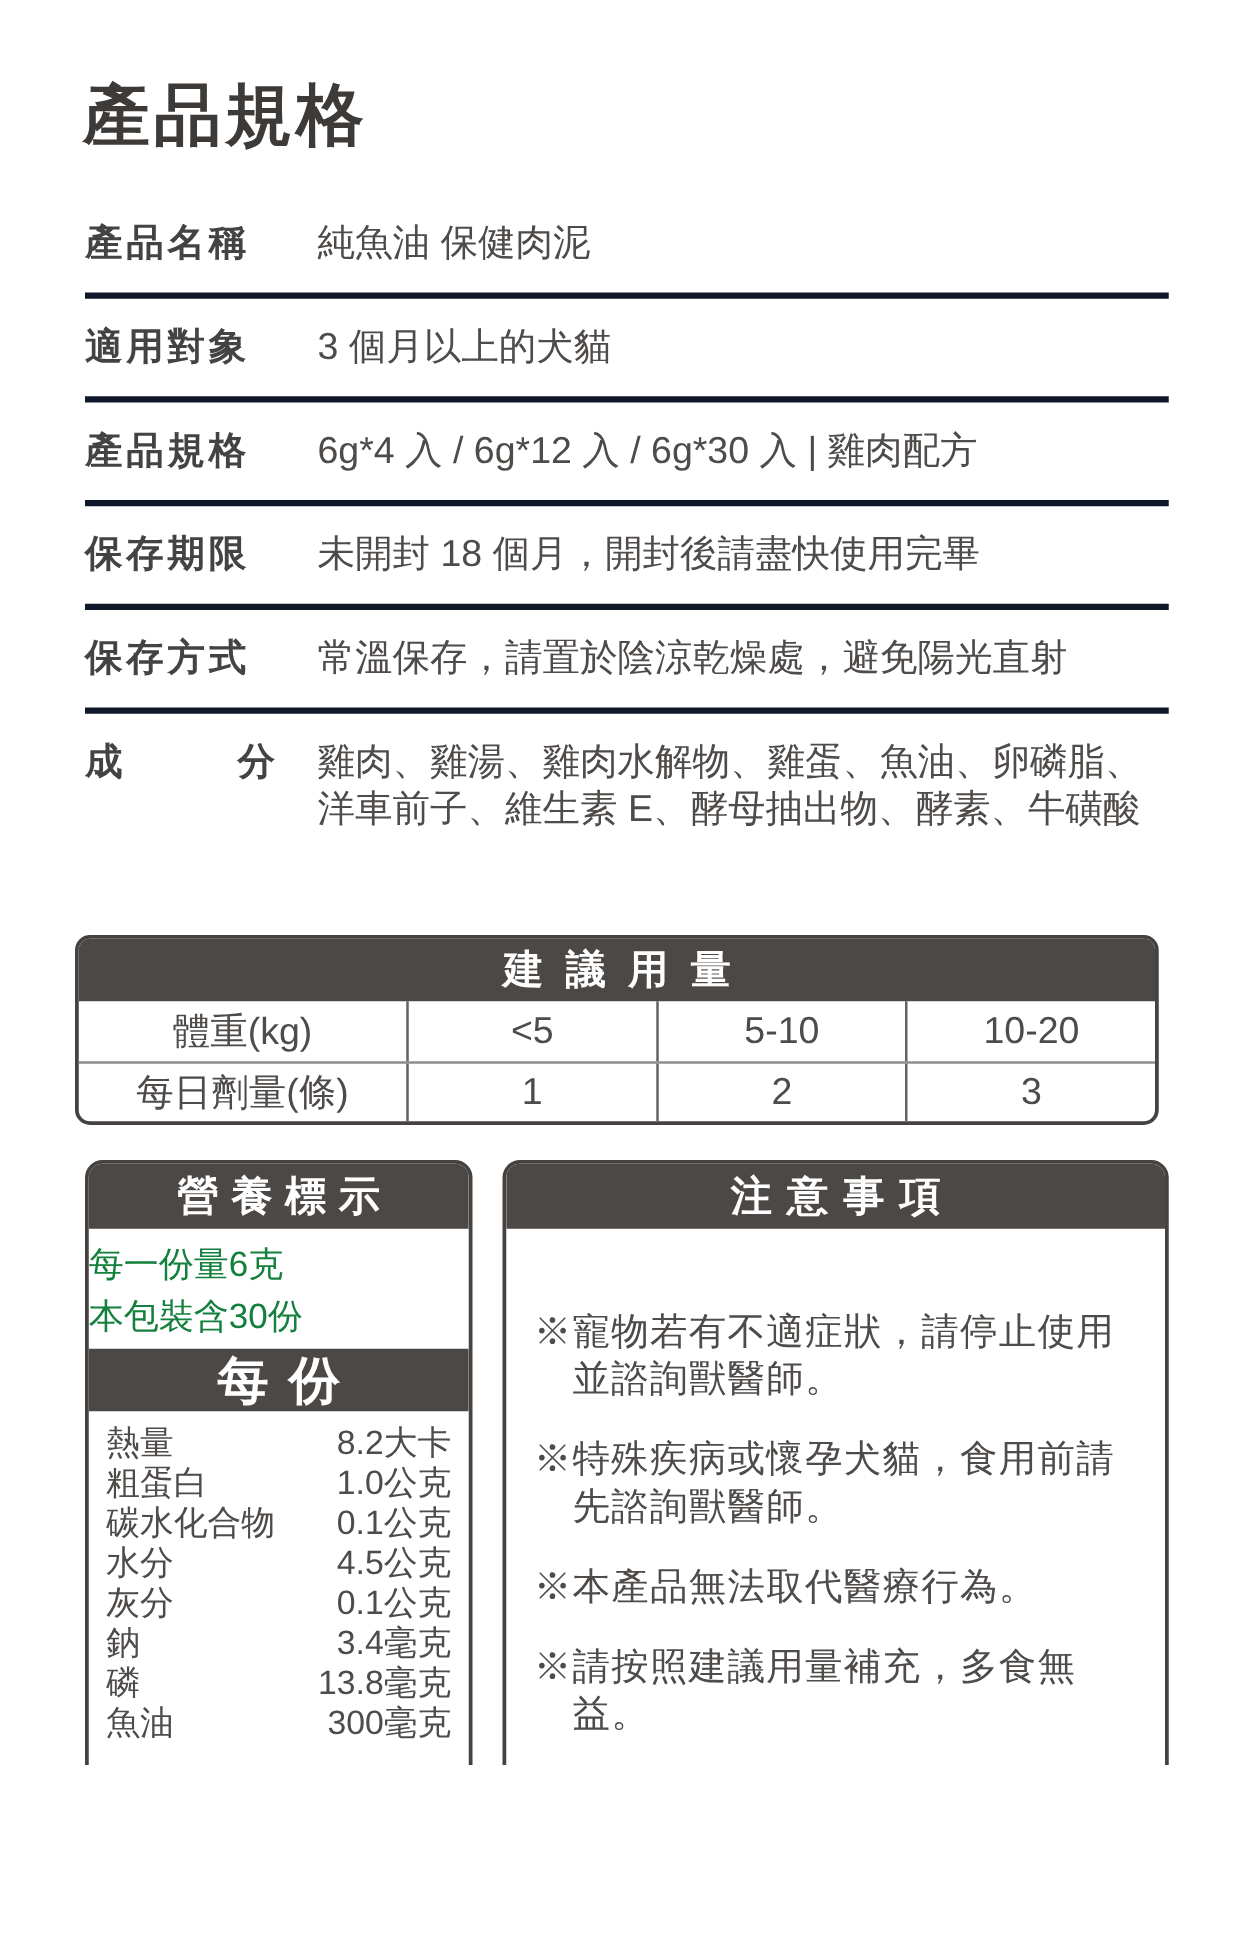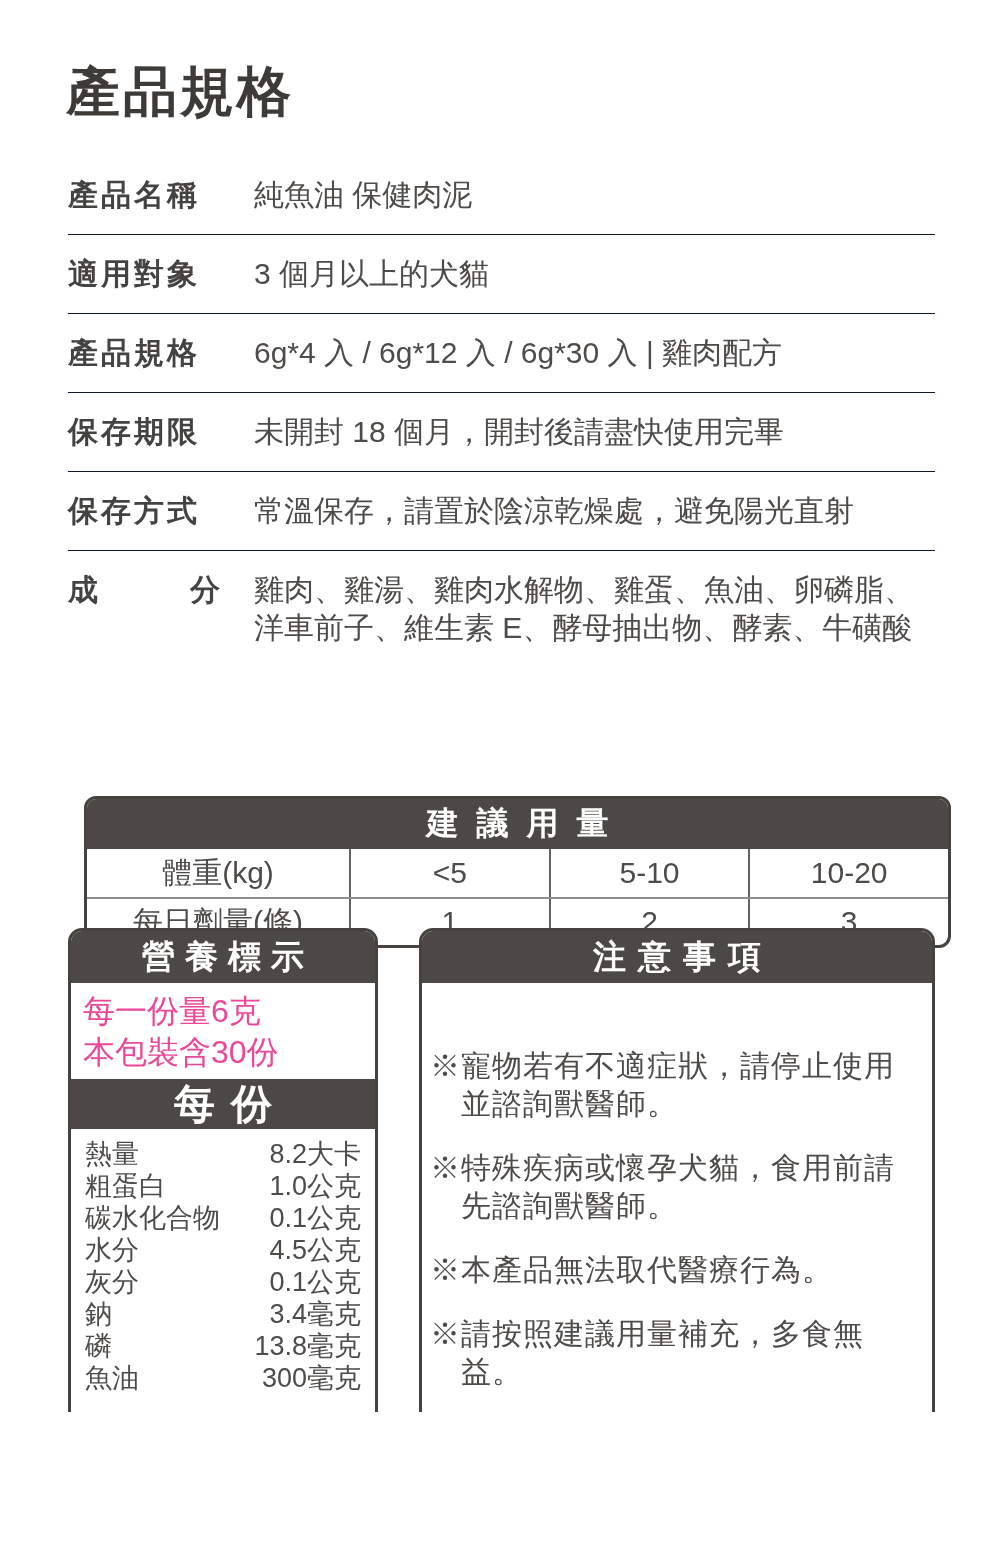--- a/index.html
+++ b/index.html
@@ -12,82 +12,81 @@
 
   
   .page-title {
     position:absolute; left:66px; top:56px;
     font-size:54px; font-weight:bold; color:#3d3a38; letter-spacing:3px;
   }
 
   
   .spec-list { position:absolute; left:68px; top:156px; width:867px; }
   .spec-row {
-    display:flex; padding:20px 0; border-bottom:1px solid #0f172a;
+    display:flex; padding:20px 0; border-bottom:5px solid #0f172a;
     font-size:30px;
   }
   .spec-row:last-child { border-bottom:none; }
   .spec-label {
     flex:0 0 152px; width:152px; font-weight:bold; color:#454341;
     letter-spacing:3px; line-height:38px;
   }
   .spec-label.spread { letter-spacing:0; text-align:justify; text-align-last:justify; }
   .spec-value { flex:1; margin-left:34px; line-height:38px; color:#4e4b49; }
 
   
   .dose-table {
-    position:absolute; left:84px; top:748px; width:867px;
+    position:absolute; left:60px; top:748px; width:867px;
     border:3px solid #454240; border-radius:12px; overflow:hidden;
     background:#ffffff;
-    margin-top:48px;
   }
   .dose-header {
     height:50px; background:#4c4845; color:#ffffff;
     font-size:32px; font-weight:bold; letter-spacing:18px; padding-left:18px;
     display:flex; align-items:center; justify-content:center;
   }
   .dose-row { display:grid; grid-template-columns:262px 1fr 1fr 1fr; height:48px; }
   .dose-row.second { border-top:2px solid #8f8d8b; }
   .dose-cell {
     display:flex; align-items:center; justify-content:center;
     font-size:30px; color:#4e4b49;
   }
   .dose-cell + .dose-cell { border-left:2px solid#66625f; }
   .dose-cell.rowlabel { font-size:30px; }
 
   
-  .boxes { position:absolute; left:68px; top:928px; width:867px; height:512px; display:flex; gap:41px; }
+  .boxes { position:absolute; left:68px; top:928px; width:867px; height:512px; display:flex; gap:24px; }
   .rbox {
     border:3px solid #454240; border-radius:14px; overflow:hidden;
     background:#ffffff; height:512px; display:flex; flex-direction:column;
   }
   .box-header {
     height:52px; background:#4c4845; color:#ffffff; flex:0 0 52px;
     font-size:33px; font-weight:bold;
     display:flex; align-items:center; justify-content:center;
   }
 
   
   .nutrition { flex:0 0 310px; width:310px; }
   .nutrition .box-header { letter-spacing:10px; padding-left:10px; }
-  .nutri-serving { padding:8px 12px 6px; font-size:32px; line-height:41px; color:#ec4899; }
+  .nutri-serving { padding:8px 0 6px; font-size:28px; line-height:41px; color:#15803d; }
   .nutri-subheader {
     height:50px; flex:0 0 50px; background:#4c4845; color:#ffffff;
     font-size:41px; font-weight:bold; letter-spacing:16px; padding-left:16px;
     display:flex; align-items:center; justify-content:center;
   }
   .nutri-rows { padding:9px 14px 0; }
   .nutri-row { display:flex; justify-content:space-between; align-items:baseline; font-size:27px; line-height:32px; }
   .nutri-name { text-align:left; }
   .nutri-value { text-align:center; }
 
   
   .notice { flex:1; }
   .notice .box-header { letter-spacing:12px; padding-left:12px; }
-  .notice-body { padding:64px 24px 0 8px; }
+  .notice-body { padding:64px 24px 0 22px; }
   .notice-item {
     font-size:30px; line-height:38px; letter-spacing:1px;
     margin-bottom:26px; padding-left:31px; text-indent:-31px; color:#4e4b49;
   }
 </style>
 </head>
 <body>
 
 <div class="page">
 

